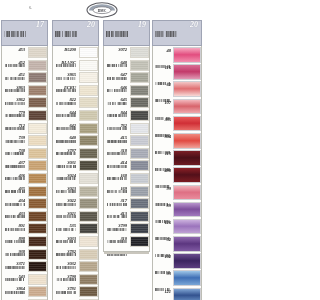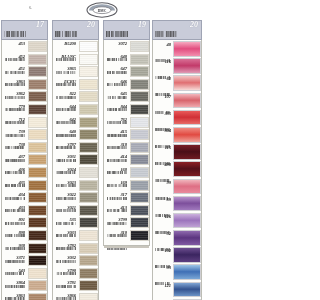--- a/index.html
+++ b/index.html
@@ -9,21 +9,21 @@
     font-family:"Liberation Serif", serif;
     position:relative;
   }
   
   .brandbar{position:absolute;left:0;top:0;width:203px;height:19px;background:#ffffff;}
   .tinymark{position:absolute;left:29px;top:5px;font-size:4px;color:#6b6b6b;letter-spacing:.3px;}
   .logo{position:absolute;left:84px;top:1px;width:36px;height:17px;}
   .logo svg{display:block;}
   
   .col{position:absolute;top:20px;}
-  .colhead{position:relative;height:20px;background:#c9ccd9;border:0.5px solid #9fa4b4;box-sizing:border-box;}
+  .colhead{position:relative;height:26px;background:#c9ccd9;border:0.5px solid #9fa4b4;box-sizing:border-box;}
   .colhead .hnum{
     position:absolute;right:3px;top:-1px;
     font-size:8px;font-style:italic;font-weight:bold;color:#ffffff;
     text-shadow:0 0 1px #8d92a4;line-height:10px;
   }
   .colhead .hbar{position:absolute;left:1.5px;top:1.5px;width:22px;height:6px;}
   .colbody{background:#fdfdfb;border:0.5px solid #bdbdb5;border-top:none;box-sizing:border-box;padding:1px 0 2px 0;}
   
   .row{position:relative;display:flex;align-items:flex-start;}
   .lab{width:26px;flex:0 0 26px;position:relative;}

